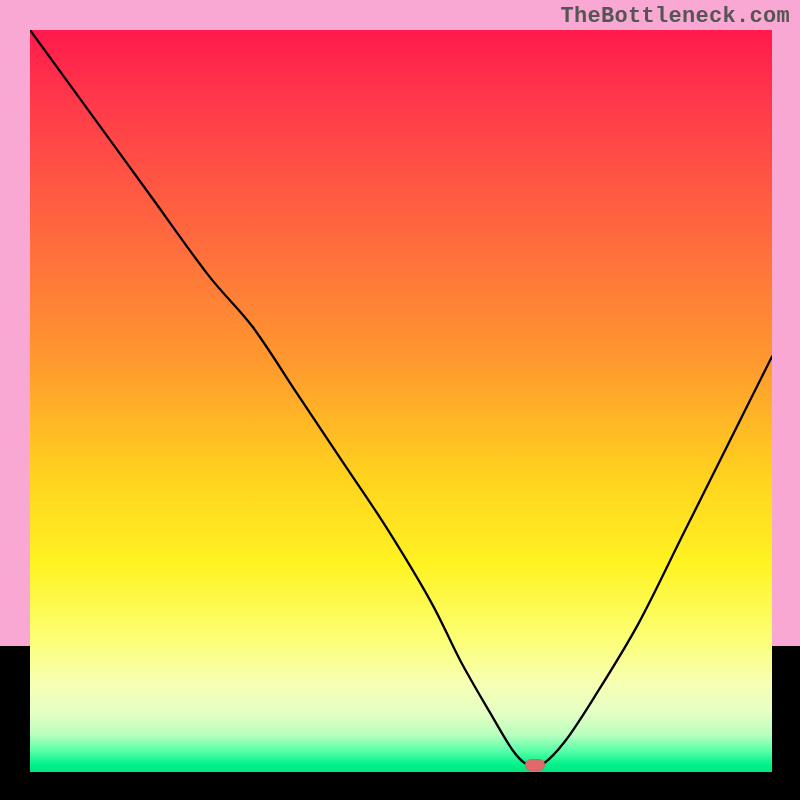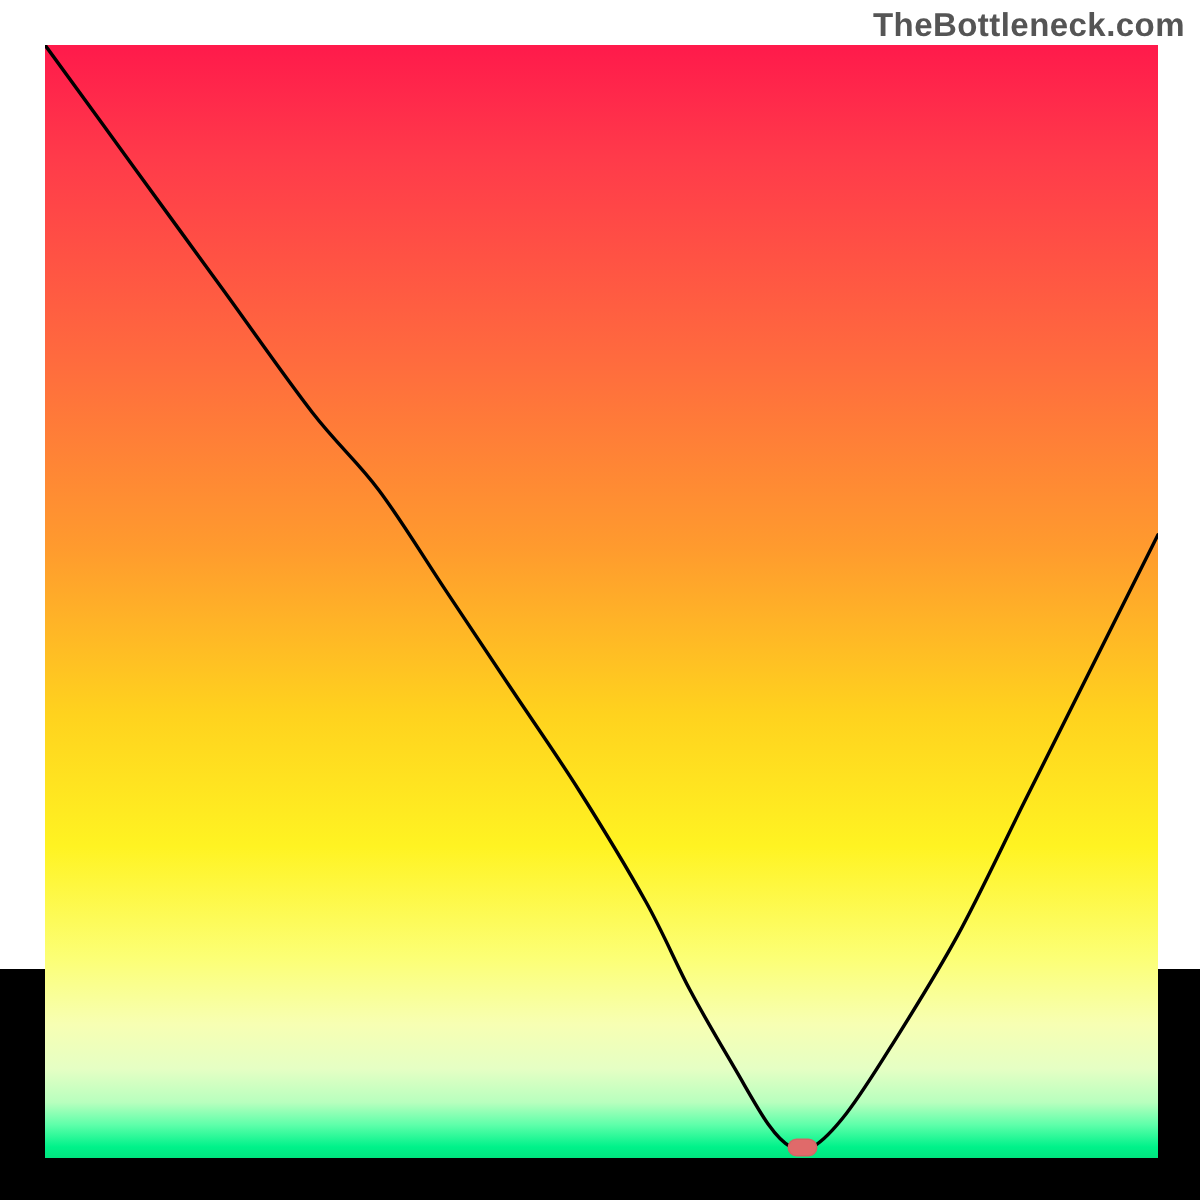--- a/index.html
+++ b/index.html
@@ -8,21 +8,22 @@
     width: 800px;
     height: 800px;
     background: #000;
     overflow: hidden;
     font-family: Arial, Helvetica, sans-serif;
   }
   .frame {
     position: relative;
     width: 800px;
     height: 646px;
-    background: #ffffff;
+    background: #f9a8d4;
+    font-family: Liberation Mono, monospace;
   }
   .watermark {
     position: absolute;
     top: 4px;
     right: 10px;
     color: #555;
     font-size: 22px;
     font-weight: 600;
     letter-spacing: 0.3px;
     z-index: 10;

